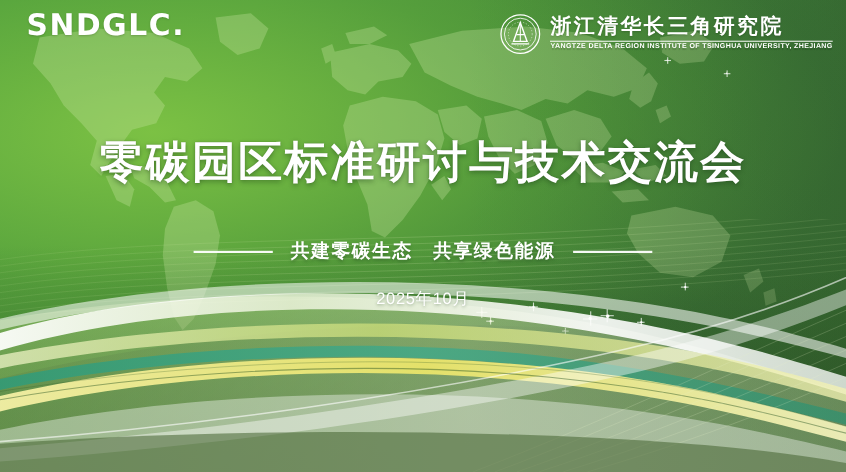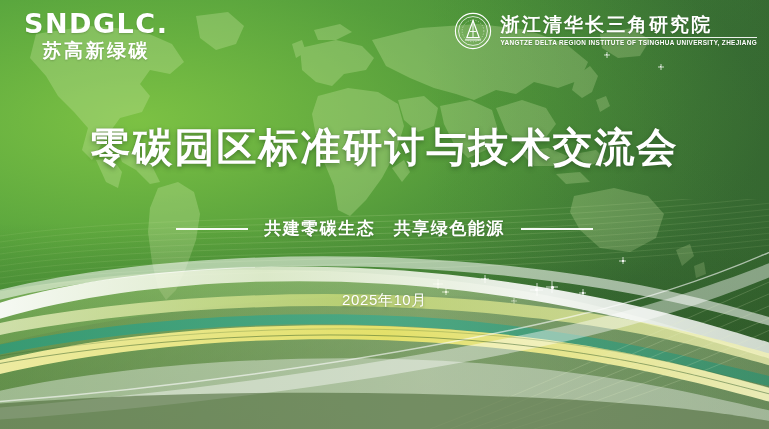--- a/index.html
+++ b/index.html
@@ -111,21 +111,21 @@
     margin-top:42px;
     display:flex; align-items:center; gap:16px;
   }
   .sub-line { width:72px; height:2px; background:#ffffff; opacity:0.95; }
   .subtitle {
     font-size:17px; font-weight:bold; color:#ffffff;
     letter-spacing:1.5px; white-space:nowrap;
     text-shadow:0 1px 3px rgba(25,60,22,0.4);
   }
   .date {
-    margin-top:51px;
+    margin-top:22px;
     font-size:15px; color:#ffffff; letter-spacing:0.6px;
     text-shadow:0 1px 3px rgba(25,60,22,0.4);
   }
 </style>
 </head>
 <body>
 
 <div class="slide">
 
   <div class="worldmap">
@@ -286,21 +286,20 @@
           <path d="M534 230 C 644 198, 722 166, 790 134"></path>
         </g>
 
         <path d="M-20 206 C 160 192, 400 188, 620 204 C 700 210, 750 218, 790 226 L790 230 L-20 230 Z" fill="#44622f" opacity="0.55"></path>
       </g>
     </svg>
   </div>
 
   <div class="logo-left">
     <div class="mark">SNDGLC.</div>
-    <div class="cn">苏高新绿碳</div>
   </div>
 
   <div class="logo-right">
     <div class="seal">
       <svg viewBox="0 0 40 40" aria-hidden="true">
         <circle cx="20" cy="20" r="18.5" fill="none" stroke="#ffffff" stroke-width="1.2"></circle>
         <circle cx="20" cy="20" r="15.2" fill="none" stroke="#ffffff" stroke-width="0.8"></circle>
         <path d="M20 9 L26.5 27 L13.5 27 Z" fill="none" stroke="#ffffff" stroke-width="1.3"></path>
         <path d="M20 9 L20 27" stroke="#ffffff" stroke-width="1"></path>
         <path d="M16.3 20.5 L23.7 20.5" stroke="#ffffff" stroke-width="1"></path>

